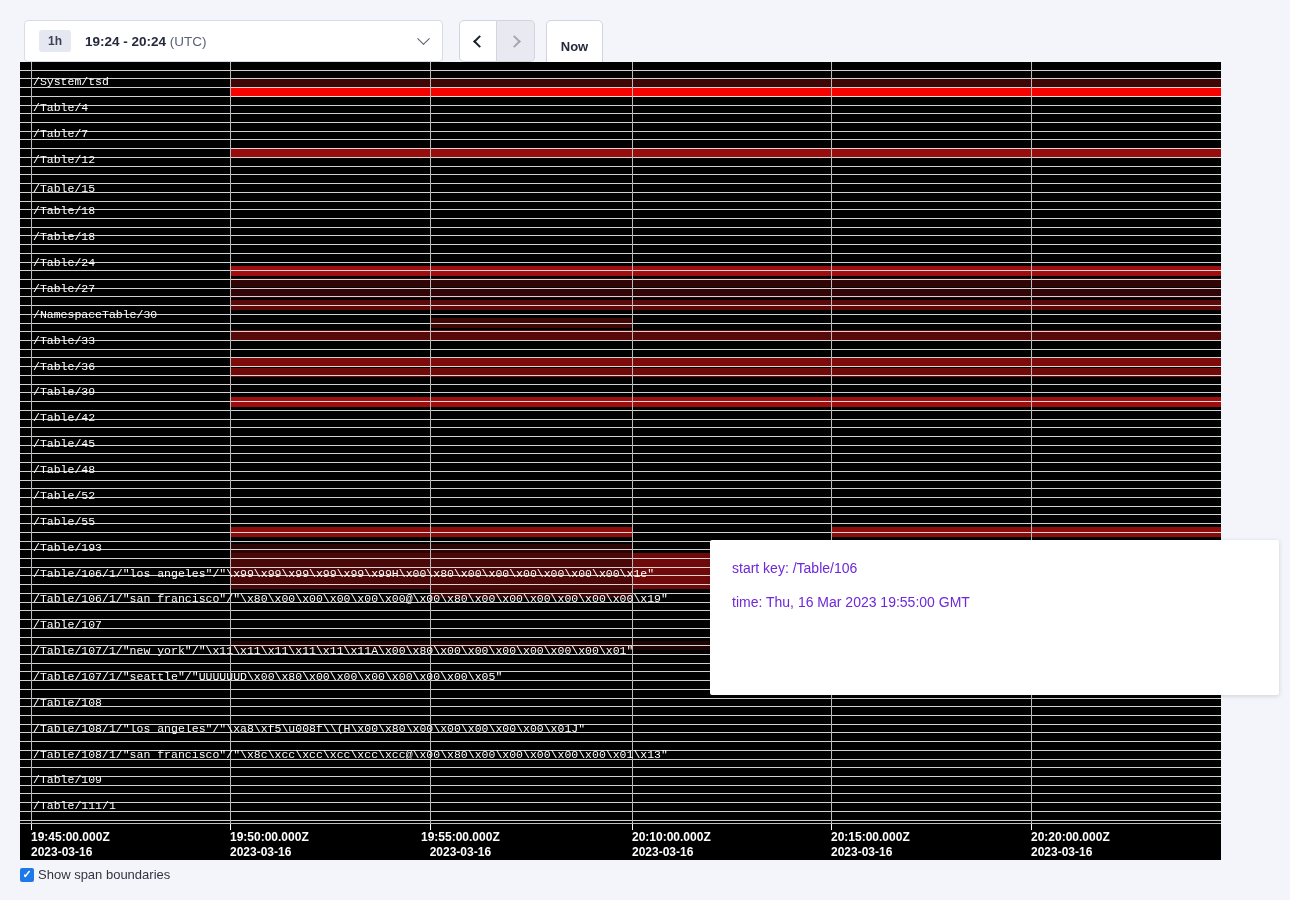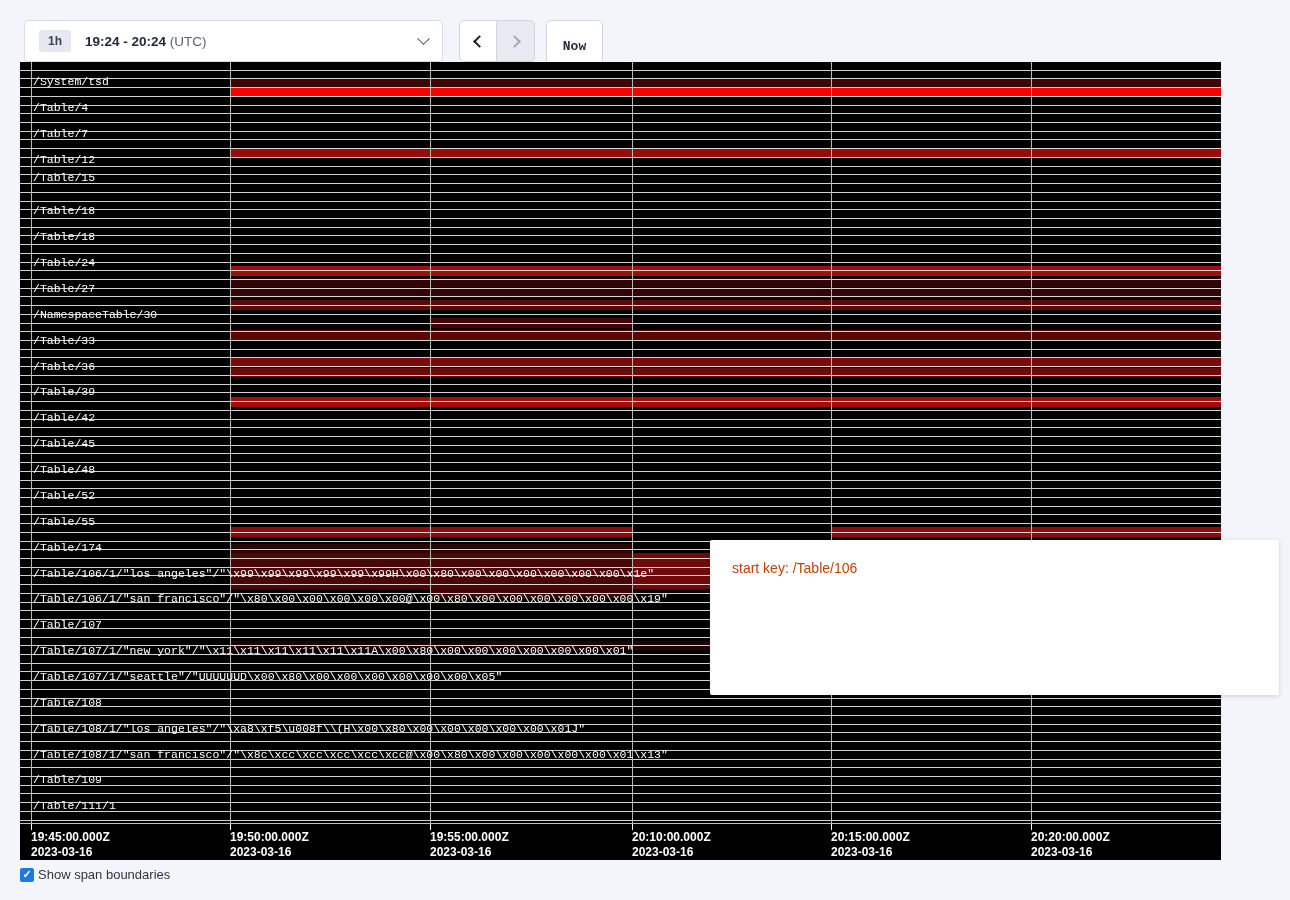--- a/index.html
+++ b/index.html
@@ -34,21 +34,21 @@
     width:38px; height:42px; background:#fff; border:1px solid #d3d4de;
     display:flex; align-items:center; justify-content:center; cursor:pointer;
   }
   button.nav.prev { border-radius:5px 0 0 5px; }
   button.nav.next { border-radius:0 5px 5px 0; background:#e9eaf1; border-left:none; }
   .chevL { width:9px; height:9px; border-left:2.6px solid #1b202b; border-bottom:2.6px solid #1b202b; transform:rotate(45deg); margin-left:3px; }
   .chevR { width:9px; height:9px; border-left:2.6px solid #a4a7b5; border-bottom:2.6px solid #a4a7b5; transform:rotate(225deg); margin-right:3px; }
   button.now {
     position:absolute; left:546px; top:20px; width:57px; height:52px;
     background:#fff; border:1px solid #d3d4de; border-radius:5px;
-    font-family:Liberation Mono, monospace;
+    font-family:Liberation Sans, sans-serif;
     font-size:13px; font-weight:700; color:#242a3c; cursor:pointer;
   }
 
   
   .chart { position:absolute; left:20px; top:62px; width:1201px; height:798px; background:#000; }
   .plot  { position:absolute; left:0; top:0; width:1201px; height:761px; overflow:hidden;font-family:Liberation Mono, monospace; }
   .bands, .hgrid, .vlines, .rowlabels { position:absolute; left:0; top:0; width:100%; height:100%; }
   .band  { position:absolute; }
   .hgrid {
     background: repeating-linear-gradient(to bottom,
@@ -66,21 +66,21 @@
   .tickmark { position:absolute; top:0; width:1px; height:6px; background:#fff; }
   .ticklabel { position:absolute; top:6px; color:#fff; font-size:12px; font-weight:700; line-height:14.5px; white-space:nowrap; }
 
   
   .tooltip {
     position:absolute; left:710px; top:540px; width:569px; height:155px;
     background:#ffffff; border-radius:2px; z-index:20;
     box-shadow:0 1px 4px rgba(40,40,60,0.18);
     padding:11px 0 0 22px;
   }
-  .tline { font-size:14px; color:#c2410c; line-height:34px; white-space:nowrap; }
+  .tline { font-size:14px; color:#6d28d9; line-height:34px; white-space:nowrap; }
 
   
   .footer { position:absolute; left:20px; top:867px; display:flex; align-items:center; }
   .checkbox {
     width:14px; height:14px; background:#1d79e8; border-radius:2px; cursor:pointer;
     display:inline-flex; align-items:center; justify-content:center; margin-right:4px;
   }
   .check { color:#fff; font-size:11px; font-weight:700; line-height:11px; }
   .cb-label { font-size:13px; color:#30353f; }
 </style>
@@ -134,65 +134,66 @@
         <div class="vline" style="left: 410px;"></div>
         <div class="vline" style="left: 612px;"></div>
         <div class="vline" style="left: 811px;"></div>
         <div class="vline" style="left: 1011px;"></div>
       </div>
     <div class="rowlabels">
         <div class="rowlabel" style="top: 14px;">/System/tsd</div>
         <div class="rowlabel" style="top: 39.87px;">/Table/4</div>
         <div class="rowlabel" style="top: 65.74px;">/Table/7</div>
         <div class="rowlabel" style="top: 91.61px;">/Table/12</div>
-        <div class="rowlabel" style="top: 110px;">/Table/15</div>
+        <div class="rowlabel" style="top: 121px;">/Table/15</div>
         <div class="rowlabel" style="top: 143.35px;">/Table/18</div>
         <div class="rowlabel" style="top: 169.22px;">/Table/18</div>
         <div class="rowlabel" style="top: 195.09px;">/Table/24</div>
         <div class="rowlabel" style="top: 220.96px;">/Table/27</div>
         <div class="rowlabel" style="top: 246.83px;">/NamespaceTable/30</div>
         <div class="rowlabel" style="top: 272.7px;">/Table/33</div>
         <div class="rowlabel" style="top: 298.57px;">/Table/36</div>
         <div class="rowlabel" style="top: 324.44px;">/Table/39</div>
         <div class="rowlabel" style="top: 350.31px;">/Table/42</div>
         <div class="rowlabel" style="top: 376.18px;">/Table/45</div>
         <div class="rowlabel" style="top: 402.05px;">/Table/48</div>
         <div class="rowlabel" style="top: 427.92px;">/Table/52</div>
         <div class="rowlabel" style="top: 453.79px;">/Table/55</div>
-        <div class="rowlabel" style="top: 479.66px;">/Table/174</div>
+        <div class="rowlabel" style="top: 479.66px;">/Table/193</div>
         <div class="rowlabel" style="top: 505.53px;">/Table/106/1/"los angeles"/"\x99\x99\x99\x99\x99\x99H\x00\x80\x00\x00\x00\x00\x00\x00\x1e"</div>
         <div class="rowlabel" style="top: 531.4px;">/Table/106/1/"san francisco"/"\x80\x00\x00\x00\x00\x00@\x00\x80\x00\x00\x00\x00\x00\x00\x19"</div>
         <div class="rowlabel" style="top: 557.27px;">/Table/107</div>
         <div class="rowlabel" style="top: 583.14px;">/Table/107/1/"new york"/"\x11\x11\x11\x11\x11\x11A\x00\x80\x00\x00\x00\x00\x00\x00\x01"</div>
         <div class="rowlabel" style="top: 609.01px;">/Table/107/1/"seattle"/"UUUUUUD\x00\x80\x00\x00\x00\x00\x00\x00\x05"</div>
         <div class="rowlabel" style="top: 634.88px;">/Table/108</div>
         <div class="rowlabel" style="top: 660.75px;">/Table/108/1/"los angeles"/"\xa8\xf5\u008f\\(H\x00\x80\x00\x00\x00\x00\x00\x01J"</div>
         <div class="rowlabel" style="top: 686.62px;">/Table/108/1/"san francisco"/"\x8c\xcc\xcc\xcc\xcc\xcc@\x00\x80\x00\x00\x00\x00\x00\x01\x13"</div>
         <div class="rowlabel" style="top: 712.49px;">/Table/109</div>
         <div class="rowlabel" style="top: 738.36px;">/Table/111/1</div>
       </div>
   </div>
   <div class="xaxis">
       <div class="tickmark" style="left: 11px;"></div>
       <div class="ticklabel" style="left: 11px;">19:45:00.000Z<div>2023-03-16</div></div>
       <div class="tickmark" style="left: 210px;"></div>
       <div class="ticklabel" style="left: 210px;">19:50:00.000Z<div>2023-03-16</div></div>
       <div class="tickmark" style="left: 410px;"></div>
-      <div class="ticklabel" style="left: 410px;">19:55:00.000Z<div>2023-03-16</div></div>
+      <div class="ticklabel" style="left: 401px; text-align: center;">19:55:00.000Z<div>2023-03-16</div></div>
       <div class="tickmark" style="left: 612px;"></div>
       <div class="ticklabel" style="left: 612px;">20:10:00.000Z<div>2023-03-16</div></div>
       <div class="tickmark" style="left: 811px;"></div>
       <div class="ticklabel" style="left: 811px;">20:15:00.000Z<div>2023-03-16</div></div>
       <div class="tickmark" style="left: 1011px;"></div>
       <div class="ticklabel" style="left: 1011px;">20:20:00.000Z<div>2023-03-16</div></div>
     </div>
 </div>
 
 <div class="tooltip">
     <div class="tline">start key: /Table/106</div>
+    <div class="tline">time: Thu, 16 Mar 2023 19:55:00 GMT</div>
   </div>
 
 <div class="footer">
   <span class="checkbox">
       <span class="check">✓</span>
     </span>
   <span class="cb-label">Show span boundaries</span>
 </div>
 
 </body></html>

